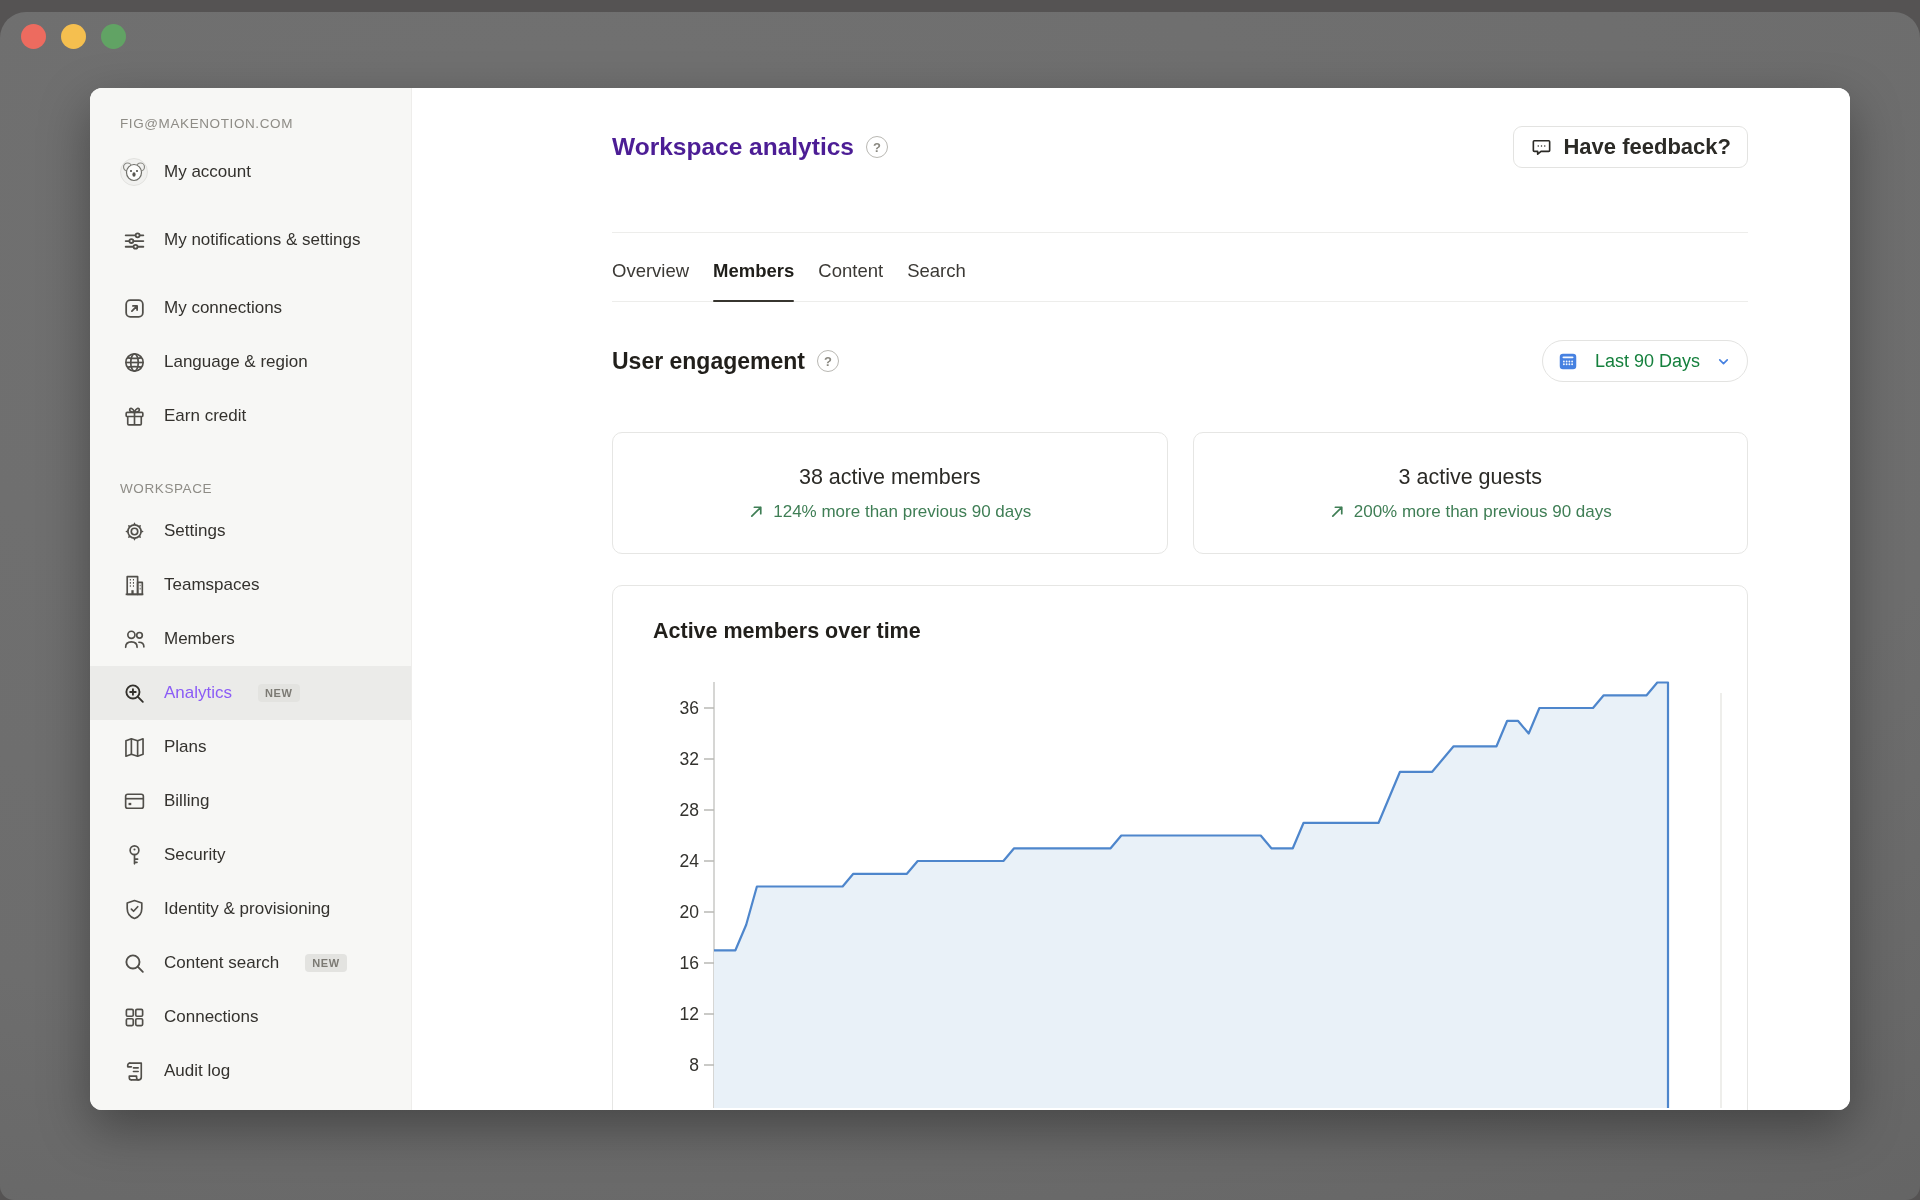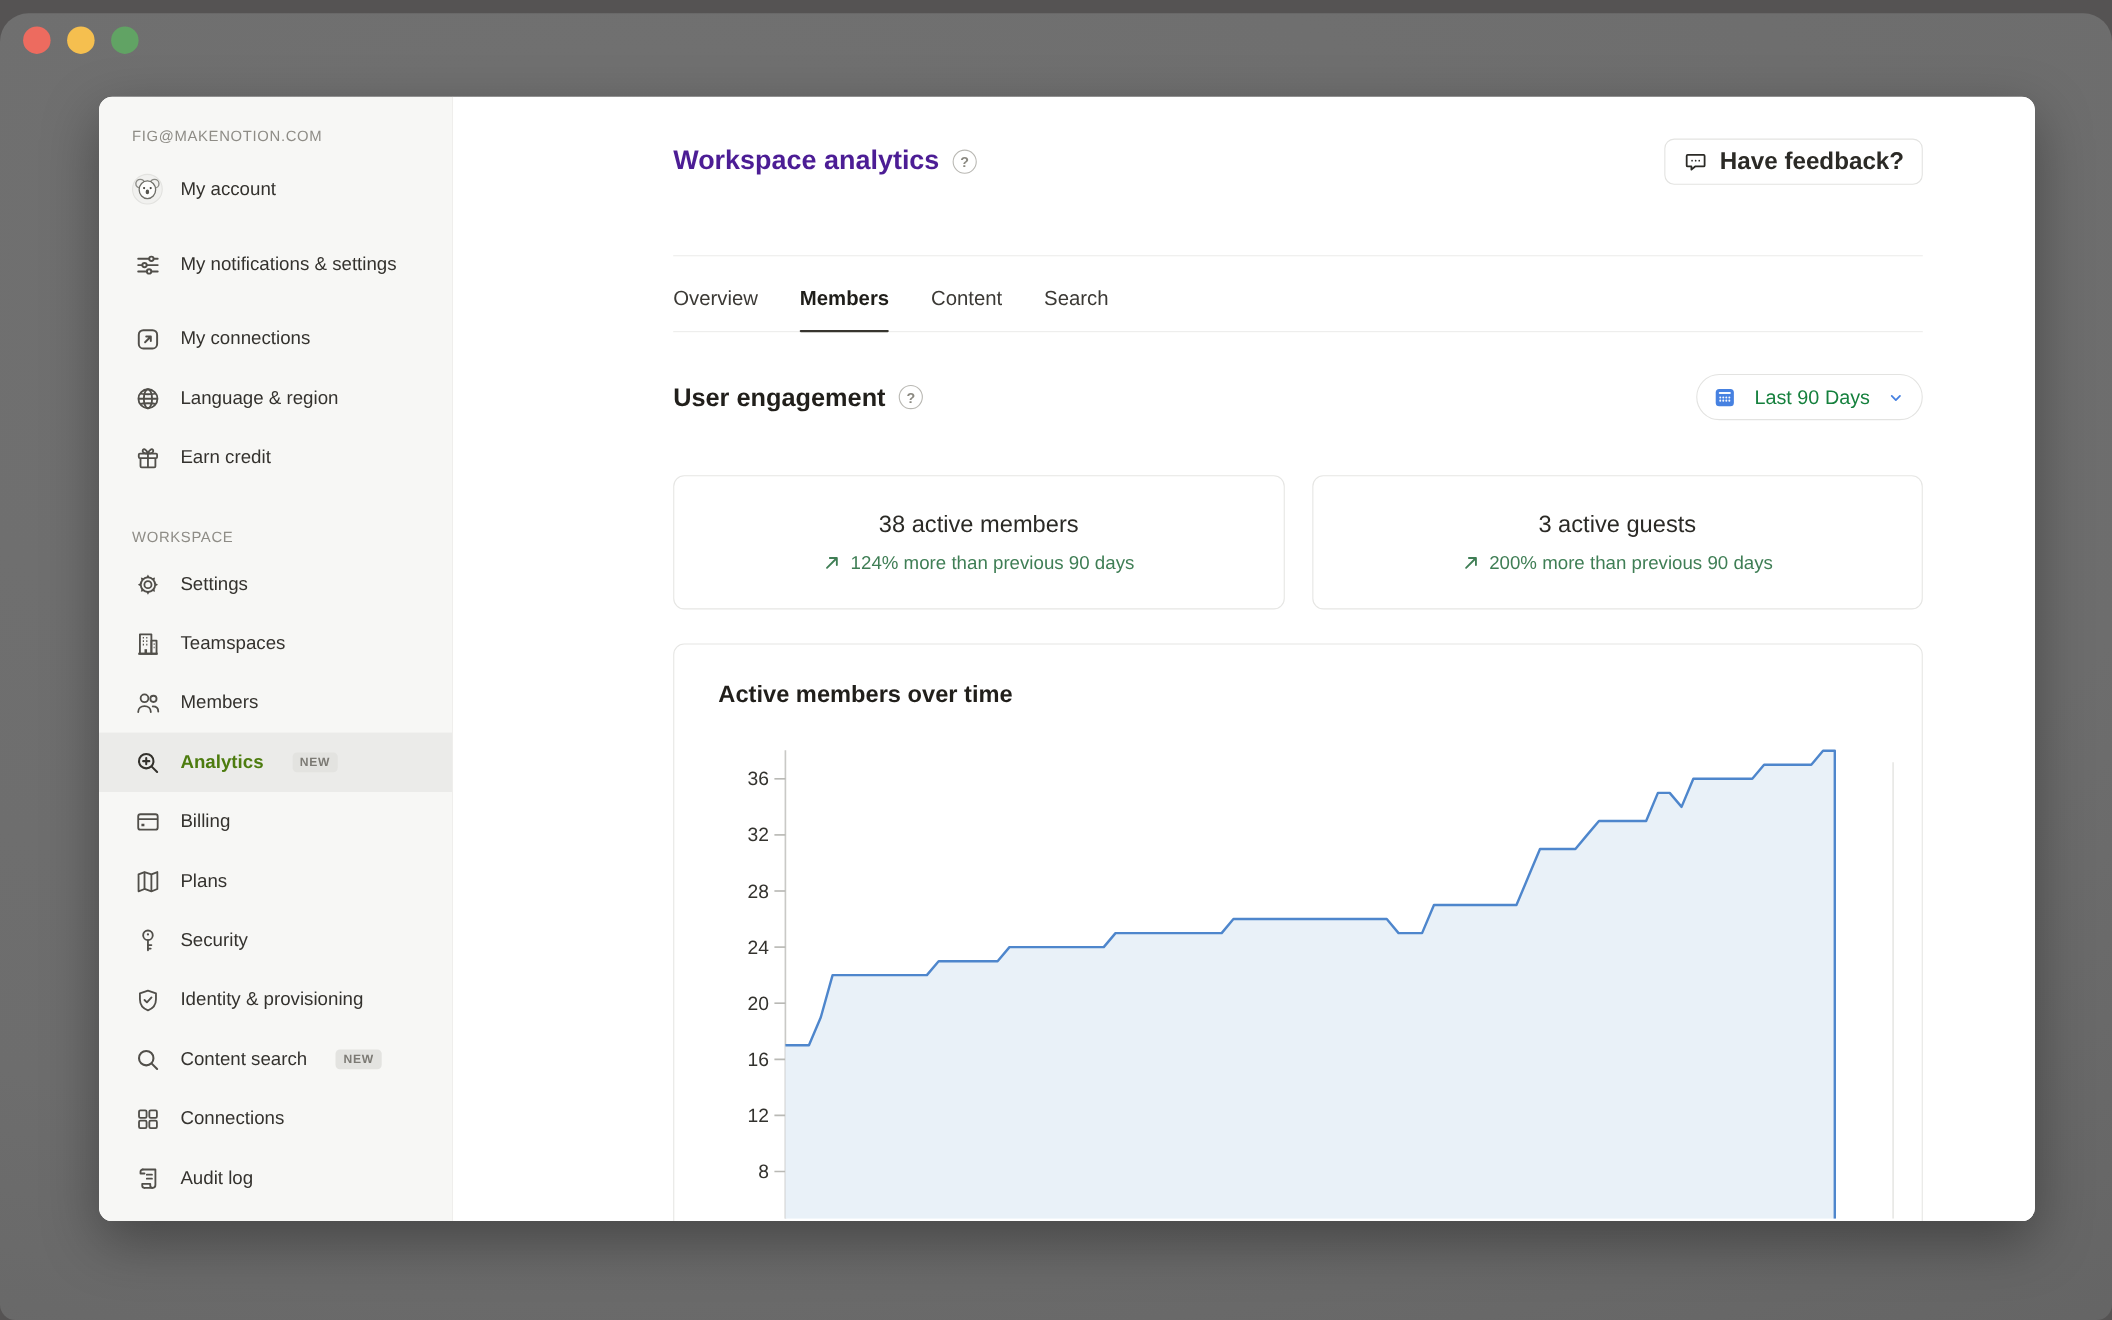--- a/index.html
+++ b/index.html
@@ -19,39 +19,39 @@
     box-shadow:0 18px 50px rgba(0,0,0,0.35); }
 
   
   .sidebar { width:322px; flex:none; background:#f7f7f5; border-right:1px solid #eeedeb; padding-top:28px; overflow:hidden; }
   .side-email { padding:0 16px 0 30px; font-size:13.5px; font-weight:500; color:#8e8c86; letter-spacing:0.6px; margin-bottom:14px; }
   .side-list { display:flex; flex-direction:column; }
   .side-item { display:flex; align-items:center; gap:16px; min-height:54px; padding:0 14px 0 30px; cursor:pointer; }
   .side-item .ic { width:28px; height:28px; flex:none; display:flex; align-items:center; justify-content:center; color:#514f4a; }
   .side-item .lbl { font-size:17px; color:#34322e; line-height:1.45; max-width:200px; }
   .side-item.active { background:#ebebe9; }
-  .side-item.active .lbl { font-weight:700; color:#4d7c0f; }
+  .side-item.active .lbl { font-weight:400; color:#8b5cf6; }
   .side-section { padding:0 16px 0 30px; margin-top:38px; margin-bottom:8px; font-size:13.5px; font-weight:500; color:#8e8c86; letter-spacing:0.6px; }
   .badge { font-size:11px; font-weight:600; letter-spacing:0.6px; color:#7c7a74; background:#e3e3e0; border-radius:4px; padding:3px 7px; margin-left:10px; flex:none; }
   .avatar { width:28px; height:28px; border-radius:50%; background:#f1f1ef; border:1px solid #e2e2df; display:flex; align-items:center; justify-content:center; overflow:hidden; }
 
   
   .main { flex:1; position:relative; background:#fff; overflow:hidden; }
   .main-inner { margin:0 102px 0 200px; }
 
   .hdr-row { display:flex; align-items:center; margin-top:40px; height:38px; }
   .page-title { font-size:24.5px; font-weight:700; color:#4c1d95; }
   .help { width:22px; height:22px; border-radius:50%; border:1.4px solid #b9b8b3; color:#8a8880;
     font-size:13px; font-weight:600; display:inline-flex; align-items:center; justify-content:center; margin-left:12px; }
   .feedback-btn { margin-left:auto; display:flex; align-items:center; gap:10px; height:42px; padding:0 16px;
     border:1px solid #e3e3e1; border-radius:9px; background:#fff; cursor:pointer;
     font-size:22px; font-weight:600; color:#2b2a26; }
   .divider { height:1px; background:#ededeb; margin-top:66px; }
 
-  .tabs { display:flex; gap:38px; border-bottom:1px solid #ededeb; padding-top:27px; }
+  .tabs { display:flex; gap:24px; border-bottom:1px solid #ededeb; padding-top:27px; }
   .tab { font-size:18.5px; color:#3b3935; padding-bottom:19px; position:relative; cursor:pointer; }
   .tab.active { font-weight:700; color:#1f1e1a; }
   .tab.active::after { content:""; position:absolute; left:0; right:0; bottom:-1px; height:2.5px; background:#37352f; border-radius:1px; }
 
   .engage-row { display:flex; align-items:center; margin-top:38px; }
   .section-title { font-size:23px; font-weight:700; color:#211f1b; }
   .date-pill { margin-left:auto; display:flex; align-items:center; gap:16px; height:42px; padding:0 16px 0 14px;
     border:1px solid #e3e3e1; border-radius:21px; background:#fff; cursor:pointer;
     font-size:18px; font-weight:500; color:#15803d; }
 
@@ -194,38 +194,38 @@
               <line x1="15.3" y1="15.3" x2="20" y2="20"></line>
               <path d="M10.5 7.8 v5.4 M7.8 10.5 h5.4"></path>
             </svg>
         </span>
         <span class="lbl">Analytics</span>
         <span class="badge">NEW</span>
       </div>
 
       <div class="side-item">
         <span class="ic">
+          <svg width="25" height="25" viewBox="0 0 24 24" fill="none" stroke="#514f4a" stroke-width="1.6" stroke-linejoin="round">
+              <path d="M3.8 5.6 L9 3.6 L15 5.6 L20.2 3.6 V18.4 L15 20.4 L9 18.4 L3.8 20.4 Z"></path>
+              <line x1="9" y1="3.6" x2="9" y2="18.4"></line>
+              <line x1="15" y1="5.6" x2="15" y2="20.4"></line>
+            </svg>
+        </span>
+        <span class="lbl">Plans</span>
+      </div>
+
+      <div class="side-item">
+        <span class="ic">
           <svg width="25" height="25" viewBox="0 0 24 24" fill="none" stroke="#514f4a" stroke-width="1.6">
               <rect x="3.5" y="5" width="17" height="13.5" rx="2"></rect>
               <line x1="3.5" y1="9.3" x2="20.5" y2="9.3"></line>
               <rect x="6.3" y="13.3" width="2.6" height="2.2" fill="#514f4a" stroke="none"></rect>
             </svg>
         </span>
         <span class="lbl">Billing</span>
-      </div>
-
-      <div class="side-item">
-        <span class="ic">
-          <svg width="25" height="25" viewBox="0 0 24 24" fill="none" stroke="#514f4a" stroke-width="1.6" stroke-linejoin="round">
-              <path d="M3.8 5.6 L9 3.6 L15 5.6 L20.2 3.6 V18.4 L15 20.4 L9 18.4 L3.8 20.4 Z"></path>
-              <line x1="9" y1="3.6" x2="9" y2="18.4"></line>
-              <line x1="15" y1="5.6" x2="15" y2="20.4"></line>
-            </svg>
-        </span>
-        <span class="lbl">Plans</span>
       </div>
 
       <div class="side-item">
         <span class="ic">
           <svg width="25" height="25" viewBox="0 0 24 24" fill="none" stroke="#514f4a" stroke-width="1.6" stroke-linecap="round">
               <circle cx="12" cy="7" r="4.2"></circle>
               <circle cx="12" cy="6.2" r="1" fill="#514f4a" stroke="none"></circle>
               <path d="M12 11.2 V20 M12 15.5 h3 M12 18.6 h2.4"></path>
             </svg>
         </span>

